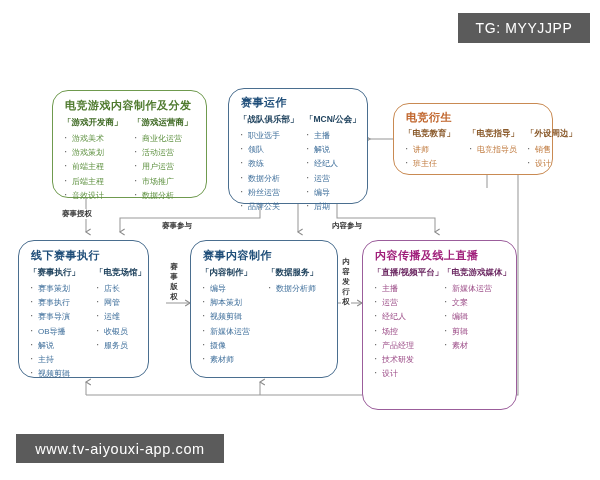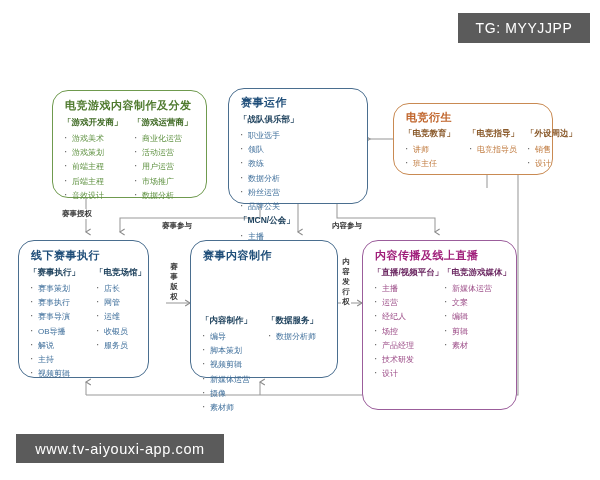--- a/index.html
+++ b/index.html
@@ -52,21 +52,21 @@
   #box-game{left:52px;top:90px;width:155px;height:108px;border-color:#6f9a4e;}
   #box-game .title{color:#4f7a2e;font-size:11px;position:absolute;left:12px;top:7px;}
   #box-game .cols{position:absolute;left:10px;top:26px;}
   #box-game .col:first-child{width:70px;}
   #box-game .item{color:#5e9140;}
   #box-game .colhead{color:#3f6a24;}
 
   
   #box-event{left:228px;top:88px;width:140px;height:116px;border-color:#4a6e8f;}
   #box-event .title{color:#1f4e79;font-size:11px;position:absolute;left:12px;top:6px;}
-  #box-event .cols{position:absolute;left:10px;top:25px;flex-direction:column;}
+  #box-event .cols{position:absolute;left:10px;top:25px;}
   #box-event .col:first-child{width:66px;}
   #box-event .item{color:#3f6f9b;}
   #box-event .colhead{color:#21445f;}
 
   
   #box-deriv{left:393px;top:103px;width:160px;height:72px;border-color:#c98a52;}
   #box-deriv .title{color:#c0642a;font-size:11px;position:absolute;left:12px;top:6px;}
   #box-deriv .cols{position:absolute;left:10px;top:24px;}
   #box-deriv .col:nth-child(1){width:64px;}
   #box-deriv .col:nth-child(2){width:58px;}
@@ -80,21 +80,21 @@
   #box-offline .col:first-child{width:66px;}
   #box-offline .item{color:#3f6f9b;}
   #box-offline .colhead{color:#21445f;}
 
   
   #box-prod{left:190px;top:240px;width:148px;height:138px;border-color:#4a6e8f;}
   #box-prod .title{color:#1f4e79;font-size:11px;position:absolute;left:12px;top:7px;}
   #box-prod .cols{position:absolute;left:10px;top:26px;}
   #box-prod .col:first-child{width:66px;}
   #box-prod .item{color:#3f6f9b;}
-  #box-prod .colhead{color:#21445f;margin-top:48px;}
+  #box-prod .colhead{color:#21445f;}
 
   
   #box-live{left:362px;top:240px;width:155px;height:170px;border-color:#9b5d9b;padding-left:40px;}
   #box-live .title{color:#a01f7a;font-size:11px;position:absolute;left:12px;top:7px;}
   #box-live .cols{position:absolute;left:10px;top:26px;}
   #box-live .col:first-child{width:70px;}
   #box-live .item{color:#9b4a86;}
   #box-live .colhead{color:#6d2a63;}
 
   

